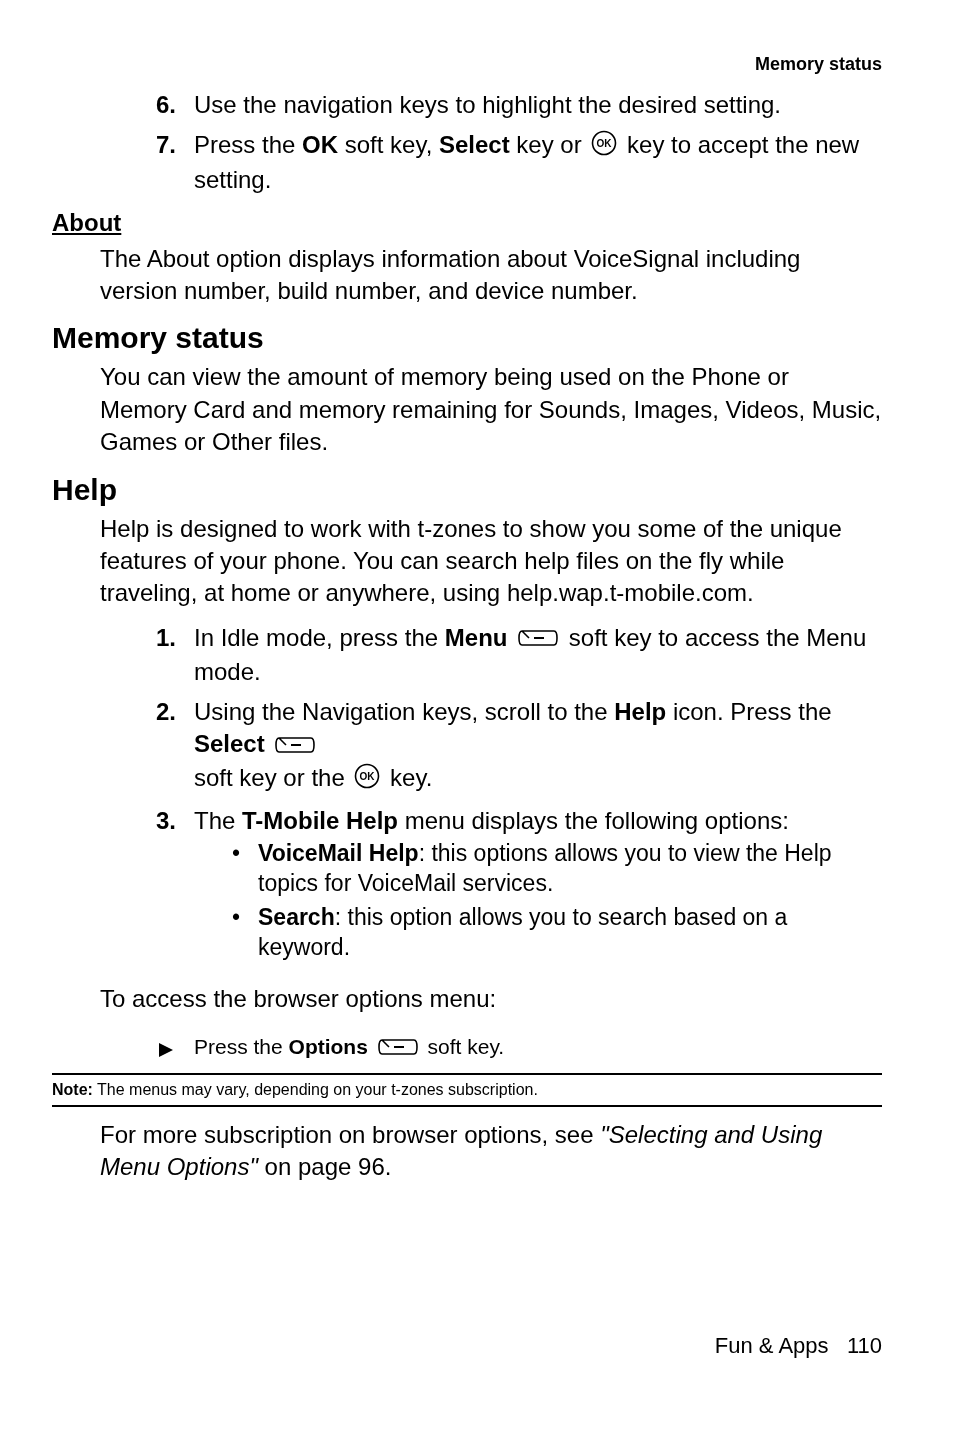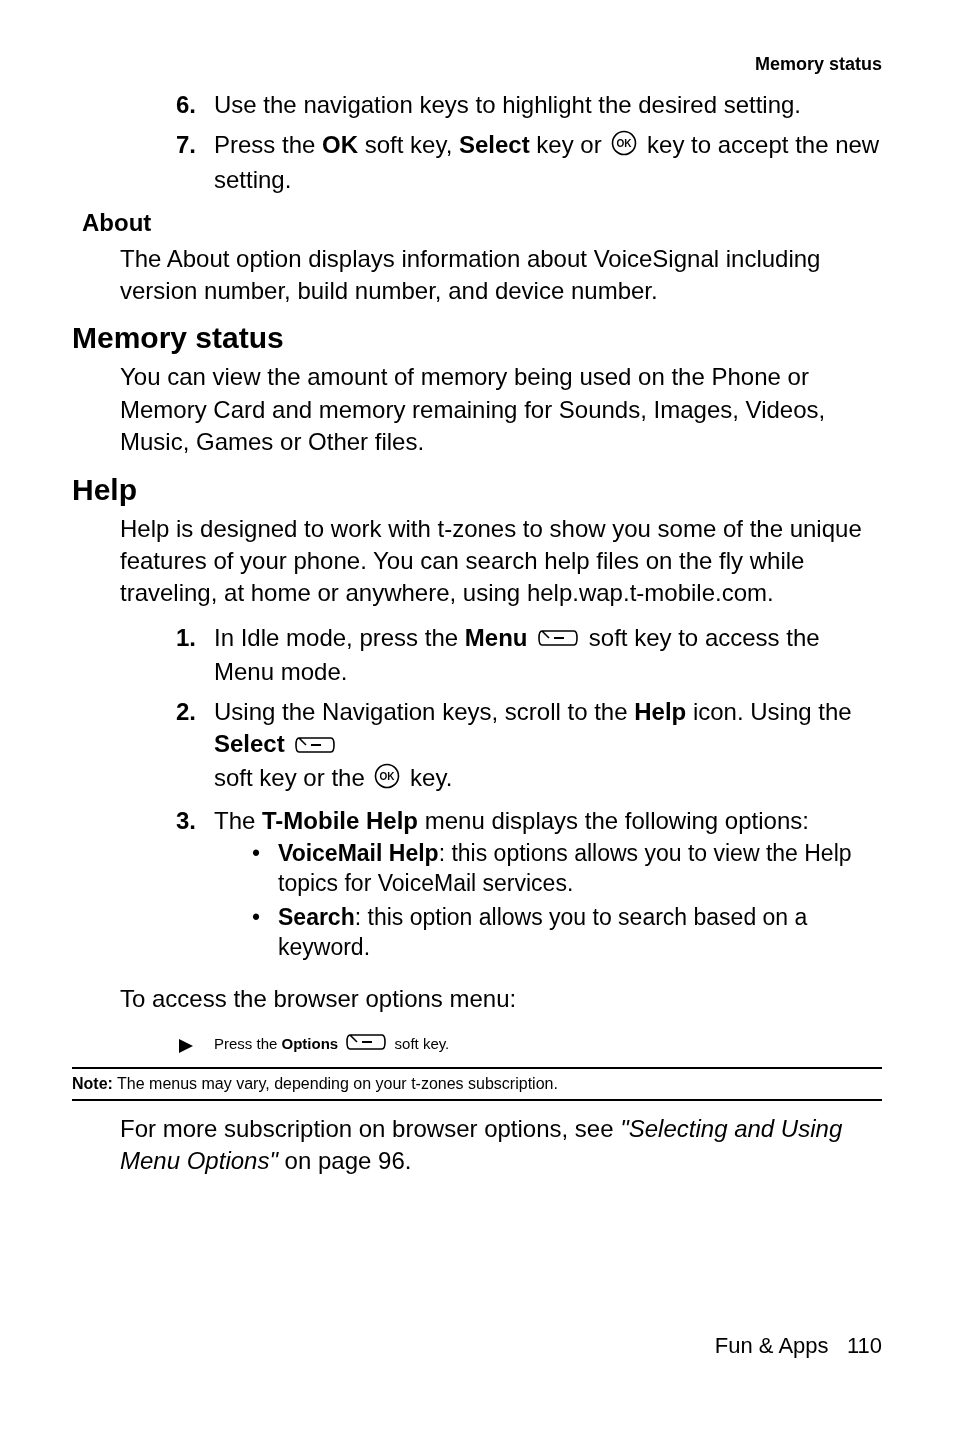--- a/index.html
+++ b/index.html
@@ -6,21 +6,21 @@
     margin: 0;
     padding: 0;
     background: #fff;
     font-family: Helvetica, Arial, sans-serif;
     color: #000;
   }
   .page {
     width: 954px;
     height: 1431px;
     box-sizing: border-box;
-    padding: 54px 72px 40px 72px;
+    padding: 54px 72px 40px 52px;
     position: relative;
   }
   .right-header {
     text-align: right;
     font-weight: 700;
     font-size: 18px;
     margin-bottom: 14px;
   }
   .body-indent {
     margin-left: 48px;
@@ -40,21 +40,22 @@
     font-weight: 700;
     min-width: 38px;
     flex-shrink: 0;
   }
   .num-list .txt {
     flex: 1;
   }
   .heading-sub {
     font-weight: 900;
     font-size: 24px;
-    margin: 4px 0 6px 10px;
+    margin: 4px 0 6px 0;
+    text-decoration: underline;
   }
   .heading-main {
     font-weight: 900;
     font-size: 30px;
     margin: 14px 0 6px 0;
   }
   .para {
     font-size: 24px;
     line-height: 1.35;
     margin: 0 0 12px 0;
@@ -77,21 +78,21 @@
     min-width: 26px;
     flex-shrink: 0;
   }
   .action-list {
     list-style: none;
     padding: 0;
     margin: 0 0 10px 104px;
   }
   .action-list > li {
     display: flex;
-    font-size: 15px;
+    font-size: 21px;
     line-height: 1.35;
     align-items: center;
     margin-top: 18px;
   }
   .action-list .tri {
     min-width: 38px;
     flex-shrink: 0;
   }
   .hr {
     border: 0;
@@ -179,21 +180,21 @@
               <path d="M5 2 Q2 2 2 9 Q2 16 5 16 L37 16 Q40 16 40 9 Q40 2 37 2 Z M5 2 L12 9" fill="none" stroke="#000" stroke-width="1.6"></path>
               <line x1="17" y1="9" x2="27" y2="9" stroke="#000" stroke-width="2"></line>
             </svg>
         </span>
         <span> soft key to access the Menu mode.</span>
       </span>
     </li>
     <li>
       <span class="num">2.</span>
       <span class="txt">
-        <span>Using the Navigation keys, scroll to the </span><span class="bold">Help</span><span> icon. Using the </span><span class="bold">Select</span>
+        <span>Using the Navigation keys, scroll to the </span><span class="bold">Help</span><span> icon. Press the </span><span class="bold">Select</span>
         <span class="softkey-icon">
           <svg width="42" height="18" viewBox="0 0 42 18">
               <path d="M5 2 Q2 2 2 9 Q2 16 5 16 L37 16 Q40 16 40 9 Q40 2 37 2 Z M5 2 L12 9" fill="none" stroke="#000" stroke-width="1.6"></path>
               <line x1="17" y1="9" x2="27" y2="9" stroke="#000" stroke-width="2"></line>
             </svg>
         </span>
         <br>
         <span>soft key or the </span>
         <span class="ok-icon">
           <svg width="26" height="26" viewBox="0 0 26 26">

